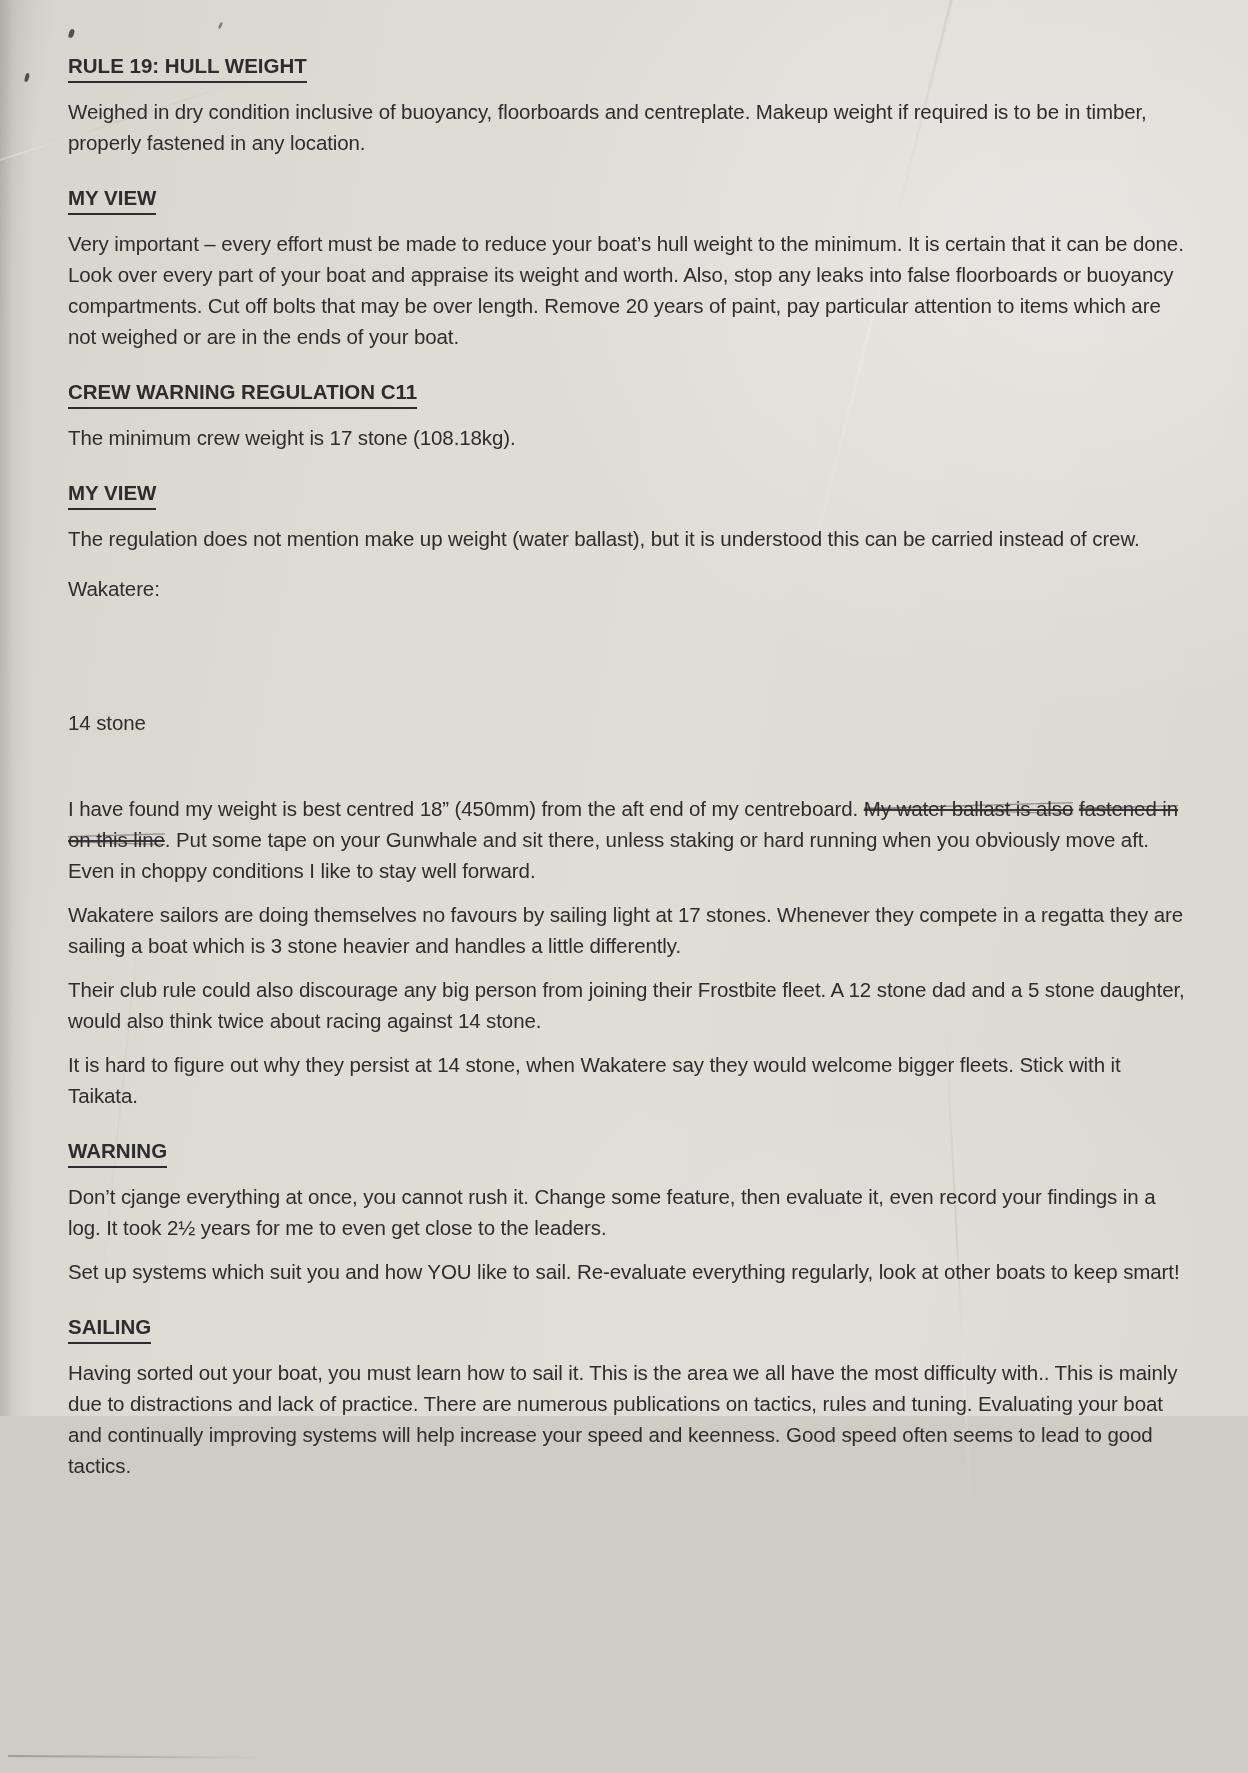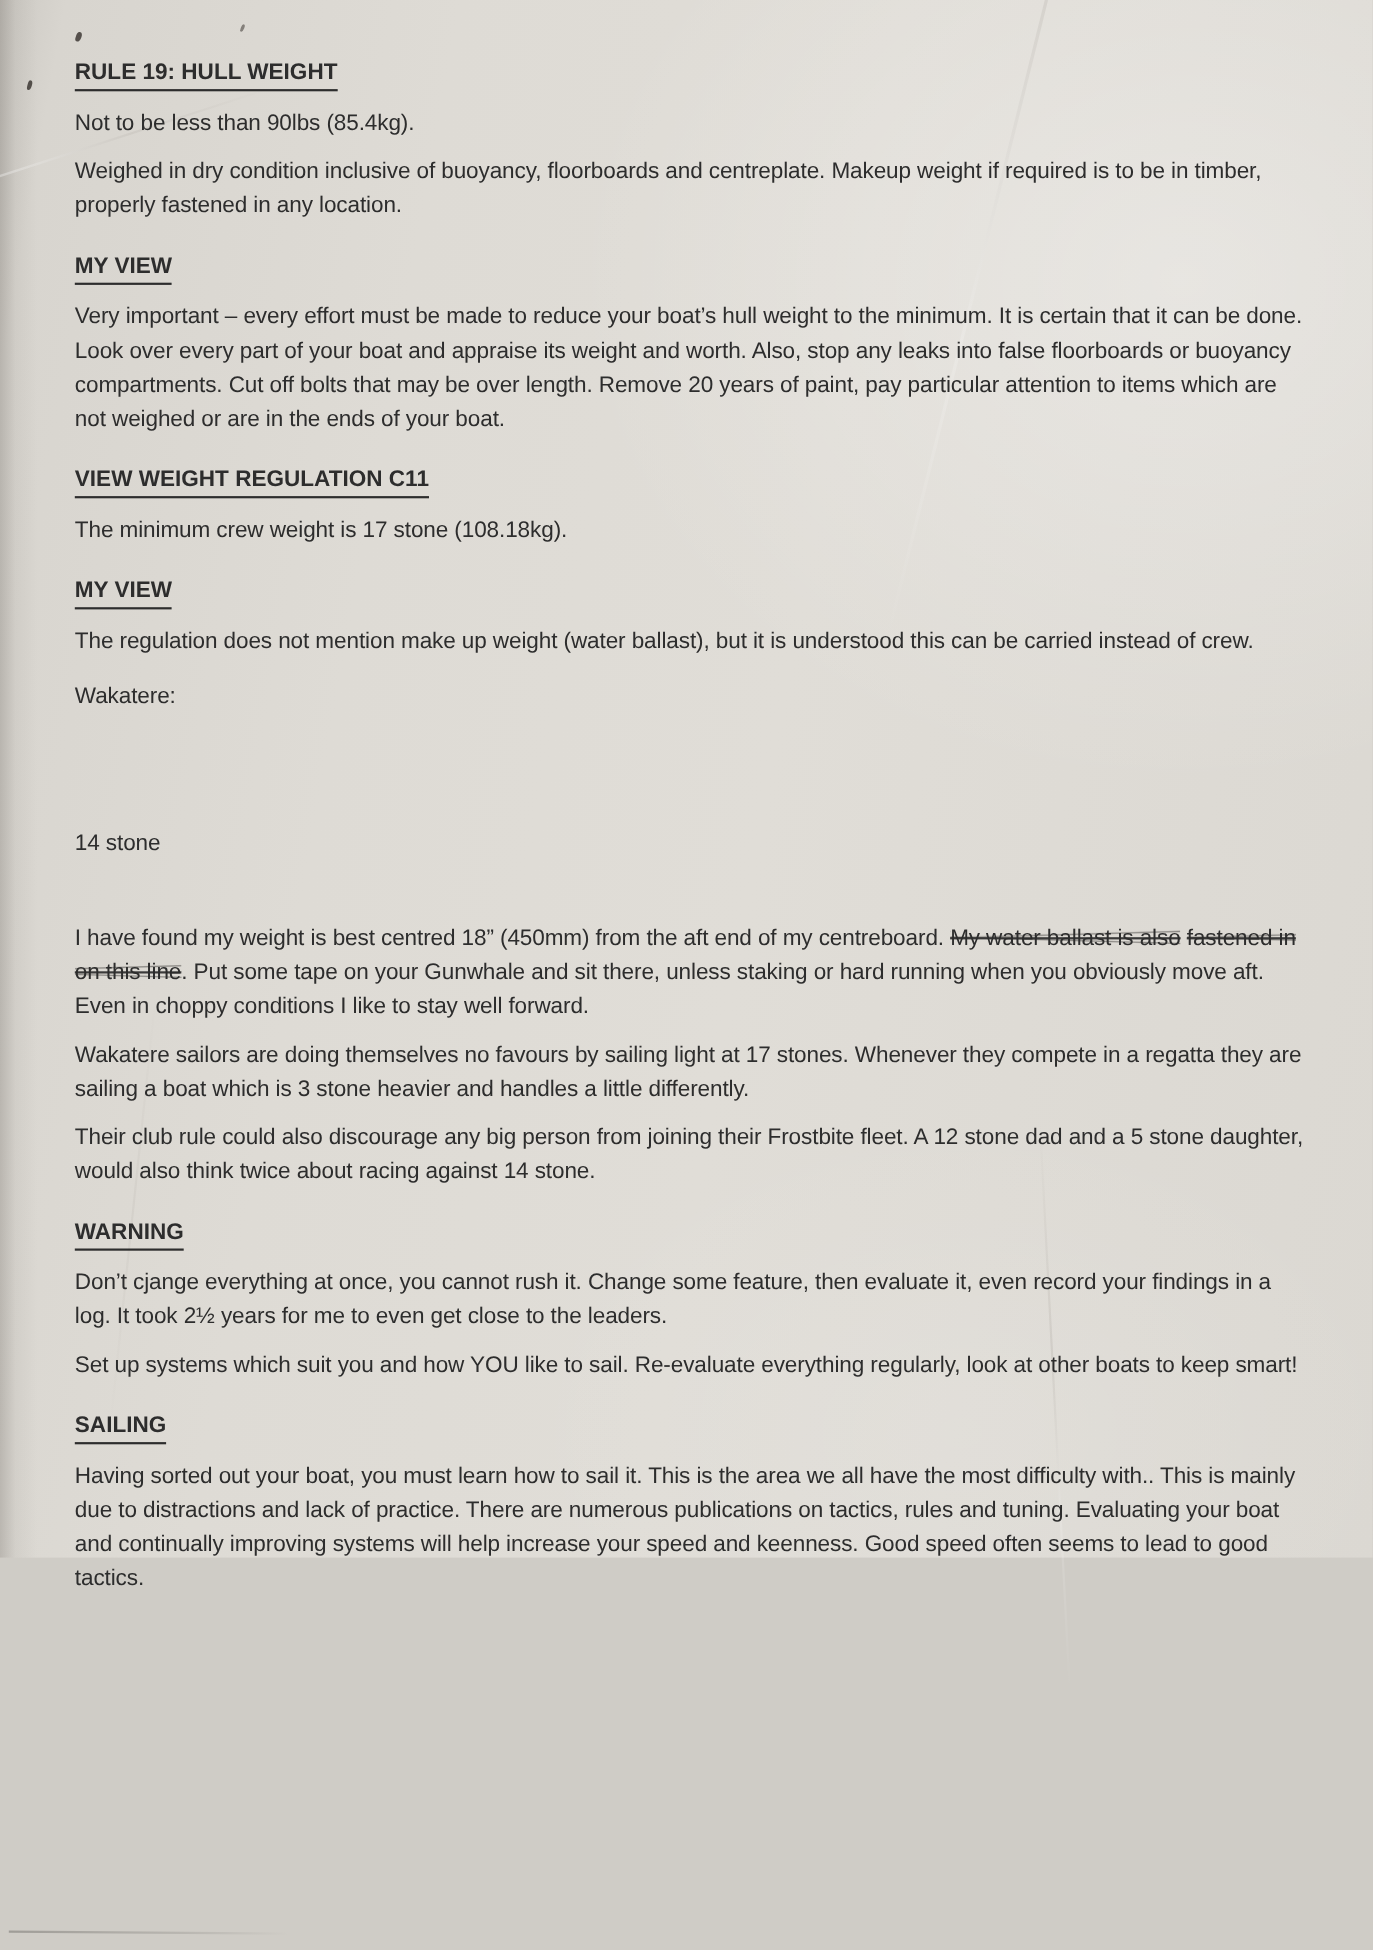--- a/index.html
+++ b/index.html
@@ -102,47 +102,47 @@
   <div class="crease crease-4"></div>
   <div class="pen-mark mark-a"></div>
   <div class="pen-mark mark-b"></div>
   <div class="pen-mark mark-c"></div>
   <div class="pencil-line"></div>
 
   <div class="content">
 
     <h2 class="first">RULE 19: HULL WEIGHT</h2>
 
-    <p>Not to be less than 90lbs (85.4kg).</p>
 
     <p>Weighed in dry condition inclusive of buoyancy, floorboards and centreplate. Makeup weight if required is to be in timber, properly fastened in any location.</p>
 
     <h2>MY VIEW</h2>
 
     <p>Very important – every effort must be made to reduce your boat’s hull weight to the minimum. It is certain that it can be done. Look over every part of your boat and appraise its weight and worth. Also, stop any leaks into false floorboards or buoyancy compartments. Cut off bolts that may be over length. Remove 20 years of paint, pay particular attention to items which are not weighed or are in the ends of your boat.</p>
 
-    <h2>VIEW WEIGHT REGULATION C11</h2>
+    <h2>CREW WARNING REGULATION C11</h2>
 
     <p>The minimum crew weight is 17 stone (108.18kg).</p>
 
     <h2>MY VIEW</h2>
 
     <p>The regulation does not mention make up weight (water ballast), but it is understood this can be carried instead of crew.</p>
 
     <div class="wrow firstrow">
       <span class="wlabel">Wakatere:</span>
       <span>14 stone</span>
     </div>
 
     <p class="gap-lg"><span>I have found my weight is best centred 18” (450mm) from the aft end of my centreboard. </span><span class="struck">My water ballast is also</span> <span class="struck">fastened in on this line</span><span>. Put some tape on your Gunwhale and sit there, unless staking or hard running when you obviously move aft. Even in choppy conditions I like to stay well forward.</span></p>
 
     <p>Wakatere sailors are doing themselves no favours by sailing light at 17 stones. Whenever they compete in a regatta they are sailing a boat which is 3 stone heavier and handles a little differently.</p>
 
     <p>Their club rule could also discourage any big person from joining their Frostbite fleet. A 12 stone dad and a 5 stone daughter, would also think twice about racing against 14 stone.</p>
 
+    <p>It is hard to figure out why they persist at 14 stone, when Wakatere say they would welcome bigger fleets. Stick with it Taikata.</p>
 
     <h2>WARNING</h2>
 
     <p>Don’t cjange everything at once, you cannot rush it. Change some feature, then evaluate it, even record your findings in a log. It took 2½ years for me to even get close to the leaders.</p>
 
     <p>Set up systems which suit you and how YOU like to sail. Re-evaluate everything regularly, look at other boats to keep smart!</p>
 
     <h2>SAILING</h2>
 
     <p>Having sorted out your boat, you must learn how to sail it. This is the area we all have the most difficulty with.. This is mainly due to distractions and lack of practice. There are numerous publications on tactics, rules and tuning. Evaluating your boat and continually improving systems will help increase your speed and keenness. Good speed often seems to lead to good tactics.</p>

